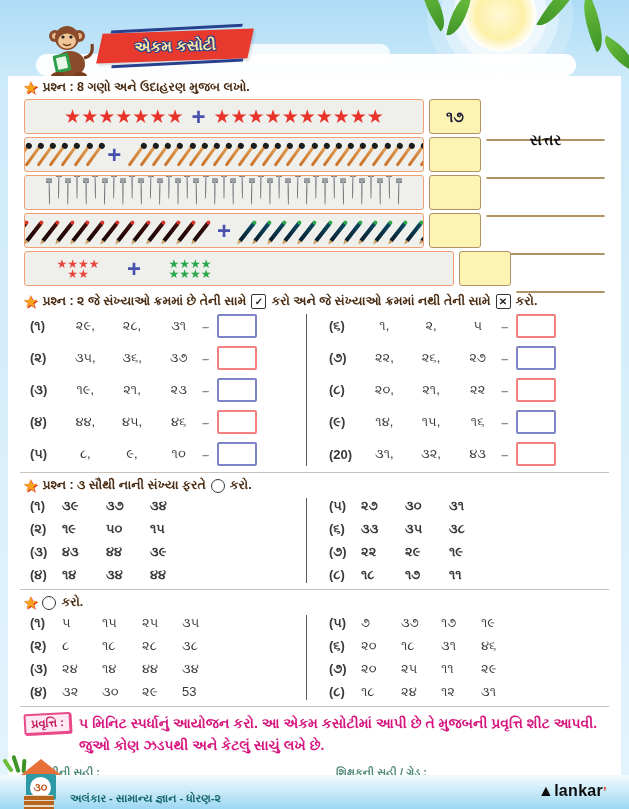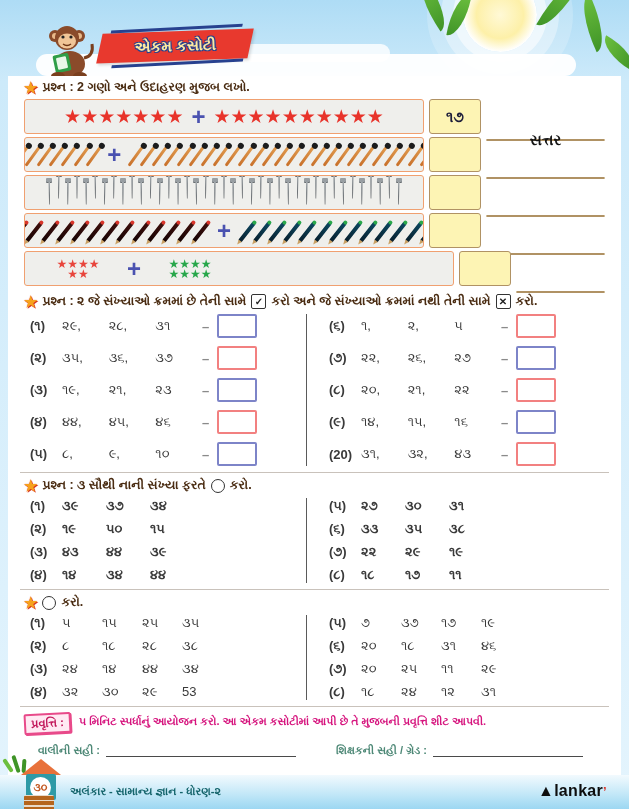--- a/index.html
+++ b/index.html
@@ -73,52 +73,52 @@
   .pen-blue::before{content:'';position:absolute;top:-2px;left:0;width:4px;height:4px;border-radius:50%;background:#2aa84a;}
   
   .two-col{display:flex;margin-top:5px;}
   .col{flex:1;display:flex;flex-direction:column;}
   .col.left{padding-left:6px;}
   .col.right{border-left:1.8px solid #5a5a5a;padding-left:22px;}
   .q2 .col{gap:8px;} .q3 .col,.q4 .col{gap:7px;}
   .item-row{display:flex;align-items:center;font-size:13px;color:#3a3a3a;}
   .item-label{width:32px;font-weight:bold;color:#3a3a3a;}
   .nums{display:flex;}
-  .q2 .nums{width:140px;} .q2 .nums span{width:47px;}
+  .q2 .nums{width:140px;text-align:center;} .q2 .nums span{width:47px;}
   .q3 .nums span{width:44px;font-weight:bold;} .q4 .nums span{width:40px;}
   .dash{color:#8a8a8a;margin-right:8px;font-weight:bold;}
   .ansbox{width:36px;height:20px;border-radius:2px;background:#fff;border:2px solid #999;}
   .ansbox[data-box="blue"]{border-color:#7d84c8;}
   .ansbox[data-box="red"]{border-color:#f28080;}
   
   .activity{display:flex;gap:8px;margin-top:6px;align-items:flex-start;}
   .act-label{border:2px solid #e84a8a;background:#ffeaf3;color:#c2185b;font-weight:bold;font-size:11.5px;
              padding:2px 5px;transform:rotate(-3deg);border-radius:2px;white-space:nowrap;box-shadow:1px 1px 0 #e84a8a;}
-  .act-text{color:#d6157e;font-weight:bold;font-size:11px;line-height:1.55;}
+  .act-text{color:#d6157e;font-weight:bold;font-size:14px;line-height:1.55;}
   .sig-row{display:flex;align-items:flex-end;margin-top:10px;font-size:11px;color:#4d8876;font-weight:bold;}
   .sig-line{border-bottom:1.6px solid #4a4a4a;height:12px;}
   .sig-line.a{width:190px;margin-left:6px;}
   .sig-line.b{width:150px;margin-left:6px;}
   .sig-right{margin-left:40px;display:flex;align-items:flex-end;}
   .sig-left{margin-left:14px;display:flex;align-items:flex-end;}
   
   .footer{position:absolute;left:0;right:0;bottom:0;height:34px;
           background:linear-gradient(180deg,#f2fafe 0%,#bfe6f7 60%,#9cd7f2 100%);}
   .house{position:absolute;left:20px;bottom:4px;width:42px;height:46px;}
   .house .roof{position:absolute;top:0;left:1px;width:0;height:0;border-left:20px solid transparent;
                border-right:20px solid transparent;border-bottom:16px solid #e8713a;}
   .house .body{position:absolute;top:15px;left:6px;width:30px;height:26px;background:#2e9aa6;border-radius:2px;}
   .house .circle{position:absolute;top:18px;left:10px;width:21px;height:21px;border-radius:50%;background:#fff;
                  display:flex;align-items:center;justify-content:center;font-size:11px;font-weight:bold;color:#c2571f;}
   .grass{position:absolute;left:14px;bottom:36px;width:4px;height:18px;background:#3f9427;border-radius:2px;transform:rotate(-18deg);}
   .grass.g2{left:6px;transform:rotate(-34deg);height:15px;background:#6cbf3e;}
   .grass.g3{left:22px;transform:rotate(4deg);height:14px;}
   .bricks{position:absolute;left:24px;bottom:-2px;width:30px;height:16px;
           background:repeating-linear-gradient(0deg,#b5651d 0 4px,#e8d9c8 4px 5.5px);border-radius:2px;}
-  .series{position:absolute;left:70px;bottom:11px;font-size:11px;font-weight:bold;color:#14646b;}
+  .series{position:absolute;left:70px;bottom:4px;font-size:11px;font-weight:bold;color:#14646b;}
   .brand{position:absolute;right:22px;bottom:9px;font-size:16px;font-weight:bold;color:#0d0d0d;letter-spacing:.3px;}
   .brand .tri{color:#0d0d0d;} .brand .apo{color:#d8352a;font-size:13px;}
 </style>
 </head>
 <body>
 
 <div class="page">
 
   <div class="sun"></div>
   <div class="leaf l1"></div>
@@ -149,21 +149,21 @@
     </svg>
   </div>
   <div class="ribbon">
     <span>એકમ કસોટી</span>
   </div>
 
   <div class="paper">
 
     <div class="q-head">
       <span class="bullet-star">★</span>
-      <span>પ્રશ્ન : 2   ગણો અને ઉદાહરણ મુજબ લખો.</span>
+      <span>પ્રશ્ન : 8   ગણો અને ઉદાહરણ મુજબ લખો.</span>
     </div>
 
     <div class="q1-table">
       <div class="q1-row">
         <div class="q1-main">
           <span class="grp">
               <span class="ico star"></span>
               <span class="ico star"></span>
               <span class="ico star"></span>
               <span class="ico star"></span>
@@ -644,20 +644,21 @@
         </div>
       </div>
     </div>
 
     <hr class="sep">
 
     <div class="activity">
       <span class="act-label">પ્રવૃત્તિ :</span>
       <div class="act-text">
         <div>૫ મિનિટ સ્પર્ધાનું આયોજન કરો. આ એકમ કસોટીમાં આપી છે તે મુજબની પ્રવૃત્તિ શીટ આપવી.</div>
+        <div>જુઓ કોણ ઝડપથી અને કેટલું સાચું લખે છે.</div>
       </div>
     </div>
 
     <div class="sig-row">
       <span class="sig-left">
           <span>વાલીની સહી :</span>
           <span class="sig-line a"></span>
         </span>
       <span class="sig-right">
           <span>શિક્ષકની સહી / ગ્રેડ :</span>

